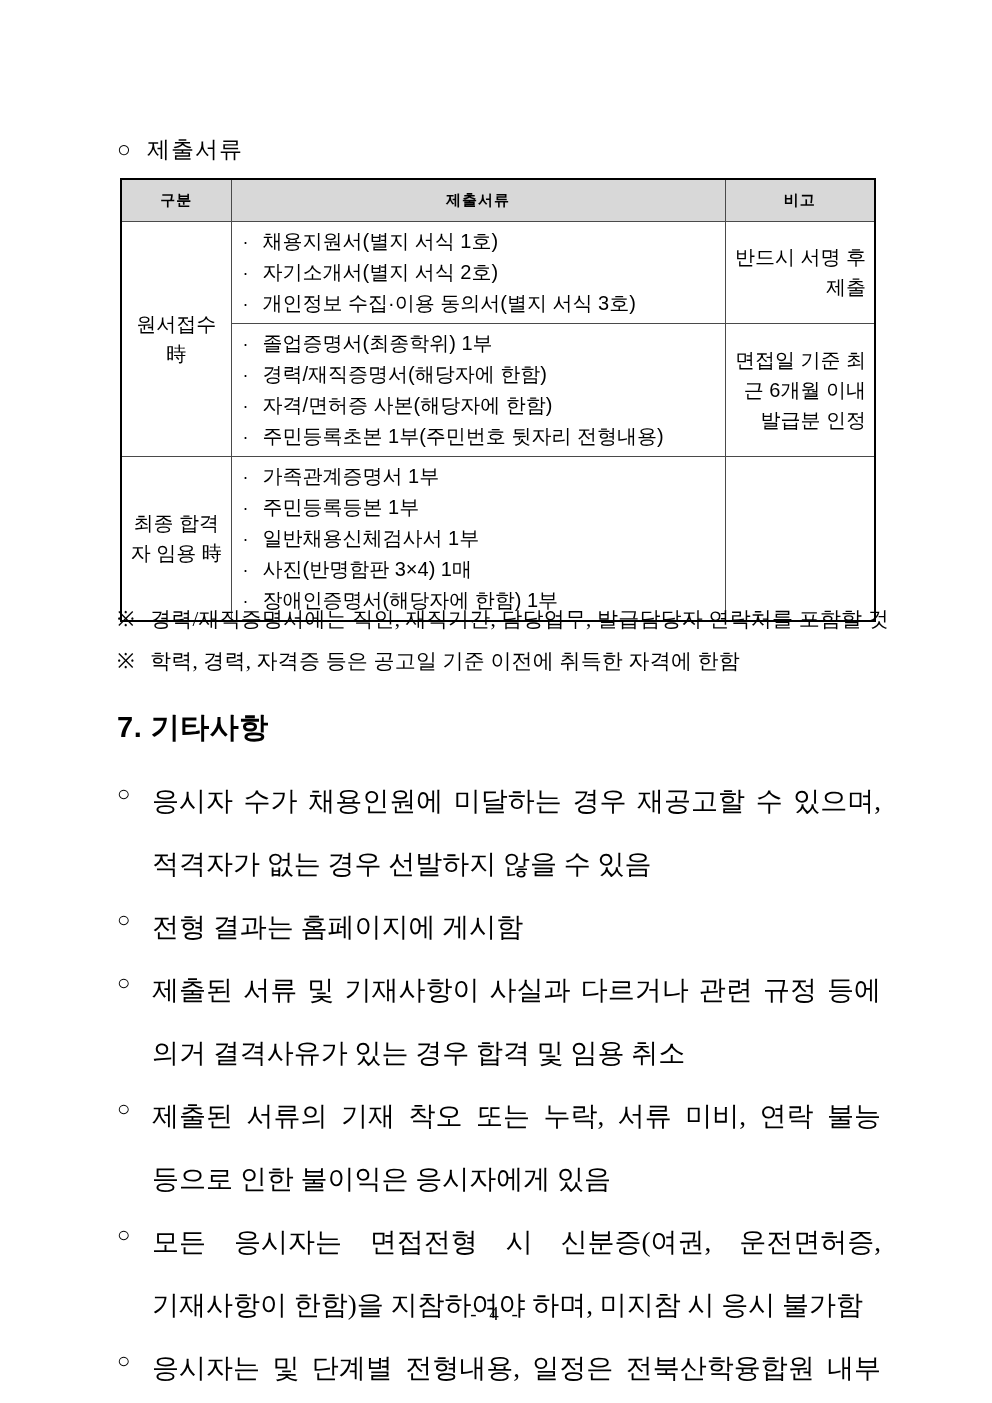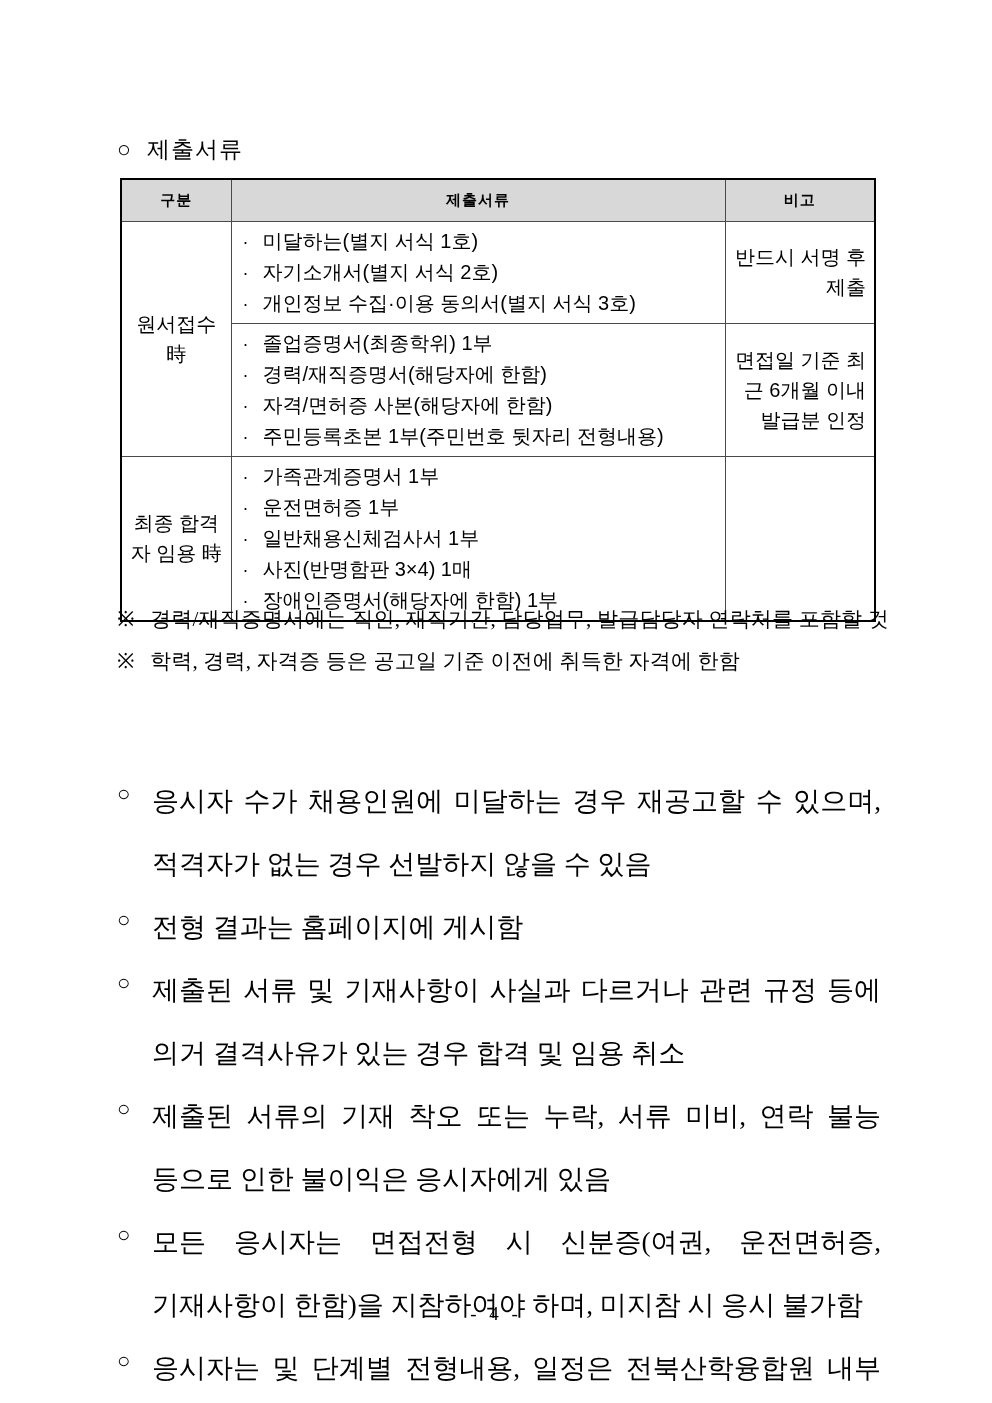--- a/index.html
+++ b/index.html
@@ -163,21 +163,21 @@
         <th>제출서류</th>
         <th>비고</th>
       </tr>
     </thead>
     <tbody>
       <tr class="row-a">
         <td class="cat-cell" rowspan="2">원서접수 時</td>
         <td class="docs-cell">
           <div class="doc-line">
             <span class="doc-dot">·</span>
-            <span>미달하는(별지 서식 1호)</span>
+            <span>채용지원서(별지 서식 1호)</span>
           </div>
           <div class="doc-line">
             <span class="doc-dot">·</span>
             <span>자기소개서(별지 서식 2호)</span>
           </div>
           <div class="doc-line">
             <span class="doc-dot">·</span>
             <span>개인정보 수집·이용 동의서(별지 서식 3호)</span>
           </div>
         </td>
@@ -206,21 +206,21 @@
       </tr>
       <tr class="row-c">
         <td class="cat-cell">최종 합격자 임용 時</td>
         <td class="docs-cell">
           <div class="doc-line">
             <span class="doc-dot">·</span>
             <span>가족관계증명서 1부</span>
           </div>
           <div class="doc-line">
             <span class="doc-dot">·</span>
-            <span>운전면허증 1부</span>
+            <span>주민등록등본 1부</span>
           </div>
           <div class="doc-line">
             <span class="doc-dot">·</span>
             <span>일반채용신체검사서 1부</span>
           </div>
           <div class="doc-line">
             <span class="doc-dot">·</span>
             <span>사진(반명함판 3×4) 1매</span>
           </div>
           <div class="doc-line">
@@ -237,20 +237,21 @@
     <div class="note-line">
       <span class="note-marker">※</span>
       <span class="note-text">경력/재직증명서에는 직인, 재직기간, 담당업무, 발급담당자 연락처를 포함할 것</span>
     </div>
     <div class="note-line">
       <span class="note-marker">※</span>
       <span class="note-text">학력, 경력, 자격증 등은 공고일 기준 이전에 취득한 자격에 한함</span>
     </div>
   </div>
 
+  <div class="section-heading">7. 기타사항</div>
 
   <div class="bullets">
     <div class="bullet-item">
       <span class="bullet-marker">○</span>
       <div class="bullet-text">응시자 수가 채용인원에 미달하는 경우 재공고할 수 있으며, 적격자가 없는 경우 선발하지 않을 수 있음</div>
     </div>
     <div class="bullet-item">
       <span class="bullet-marker">○</span>
       <div class="bullet-text">전형 결과는 홈페이지에 게시함</div>
     </div>

